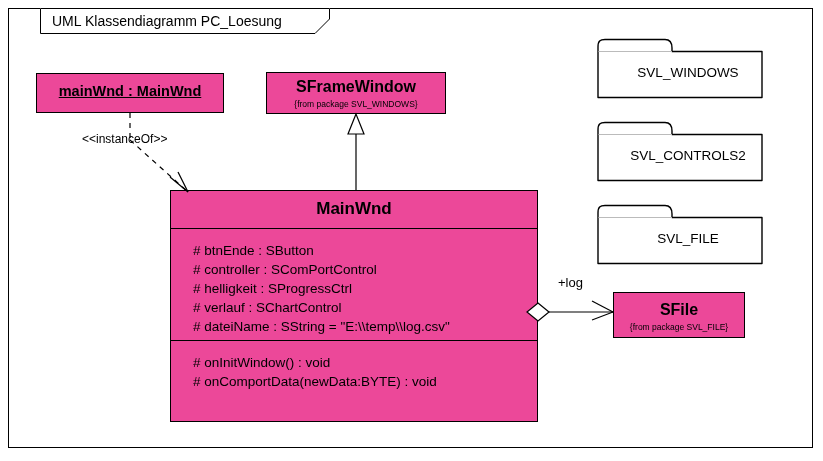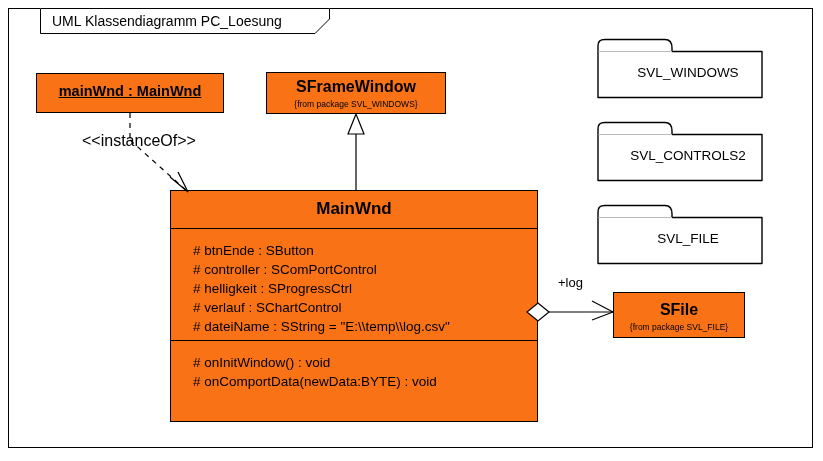--- a/index.html
+++ b/index.html
@@ -51,21 +51,21 @@
     top: 4px;
     font-size: 14px;
     color: #000000;
     white-space: nowrap;
     line-height: 18px;
   }
 
   
   .uml-box {
     position: absolute;
-    background: #f97316;
+    background: #ec4899;
     border: 1px solid #000000;
     box-sizing: border-box;
   }
 
   .obj-box {
     left: 36px;
     top: 73px;
     width: 188px;
     height: 40px;
   }
@@ -195,21 +195,21 @@
   .links {
     position: absolute;
     left: 0;
     top: 0;
     width: 823px;
     height: 461px;
     pointer-events: none;
   }
   .lbl {
     position: absolute;
-    font-size: 16px;
+    font-size: 12px;
     color: #000000;
     white-space: nowrap;
   }
   .lbl-instanceof { left: 82px; top: 132px; }
   .lbl-log        { left: 558px; top: 275px; font-size: 13px; }
 </style>
 </head>
 <body>
 
 <div id="canvas">

